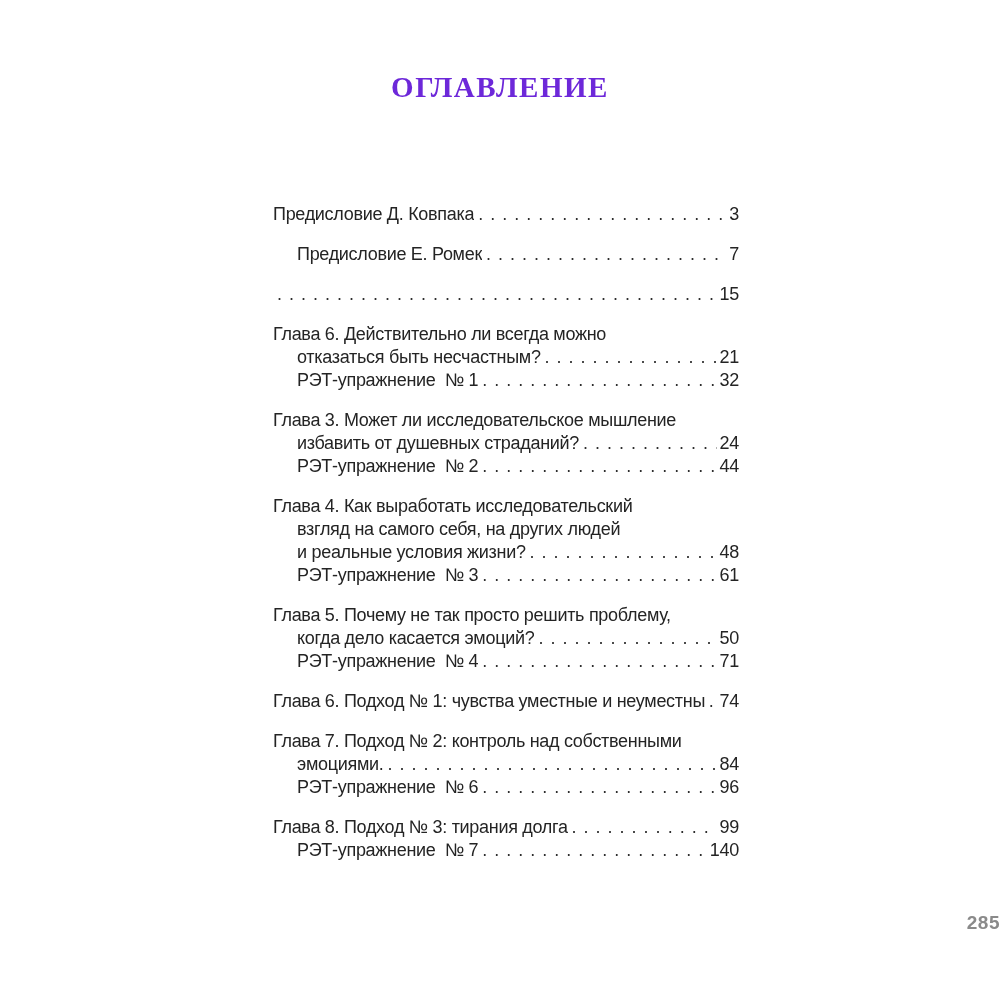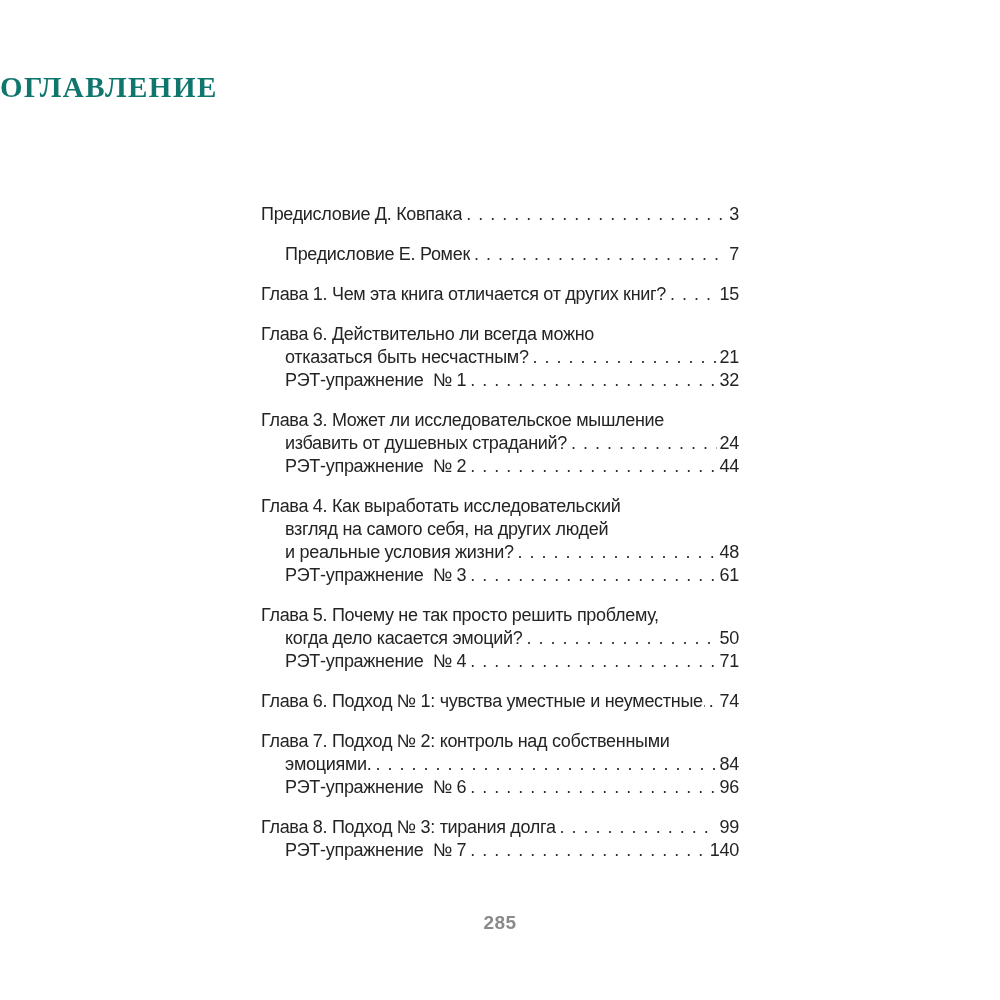--- a/index.html
+++ b/index.html
@@ -19,36 +19,37 @@
     position: absolute;
     inset: 0;
     background: #ffffff;
   }
   .toc-title {
     position: absolute;
     top: 70px;
     left: 0;
     width: 100%;
     margin: 0;
-    text-align: left;
+    text-align: center;
     font-family: "Liberation Serif", serif;
     font-weight: bold;
     font-size: 29px;
     line-height: 34px;
     letter-spacing: 1.5px;
-    color: #0f766e;
+    color: #6d28d9;
   }
   .toc {
     position: absolute;
     top: 203px;
     left: 261px;
     width: 478px;
   }
   .toc-entry {
     margin-bottom: 17px;
+    margin-left: 12px;
   }
   .toc-row {
     display: flex;
     align-items: baseline;
     line-height: 23px;
     font-size: 18px;
     letter-spacing: -0.3px;
     white-space: nowrap;
   }
   .toc-row.indent-1 {
@@ -72,21 +73,21 @@
   }
   .toc-row .page-num {
     flex: 0 0 auto;
     text-align: right;
   }
   .folio {
     position: absolute;
     top: 912px;
     left: 0;
     width: 100%;
-    text-align: center;
+    text-align: right;
     font-size: 19px;
     font-weight: bold;
     color: #8a8a8a;
     letter-spacing: 0.5px;
   }
 </style>
 </head>
 <body>
 
 <div class="page">
@@ -102,21 +103,20 @@
       </div>
       <div class="toc-entry">
         <div class="toc-row indent-1">
           <span class="line-text">Предисловие Е. Ромек</span>
           <span class="dot-leader"></span>
           <span class="page-num">7</span>
         </div>
       </div>
       <div class="toc-entry">
         <div class="toc-row">
-          <span class="line-text">Глава 1. Чем эта книга отличается от других книг?</span>
           <span class="dot-leader"></span>
           <span class="page-num">15</span>
         </div>
       </div>
       <div class="toc-entry">
         <div class="toc-row">
           <span class="line-text">Глава 6. Действительно ли всегда можно</span>
         </div>
         <div class="toc-row indent-1">
           <span class="line-text">отказаться быть несчастным?</span>

